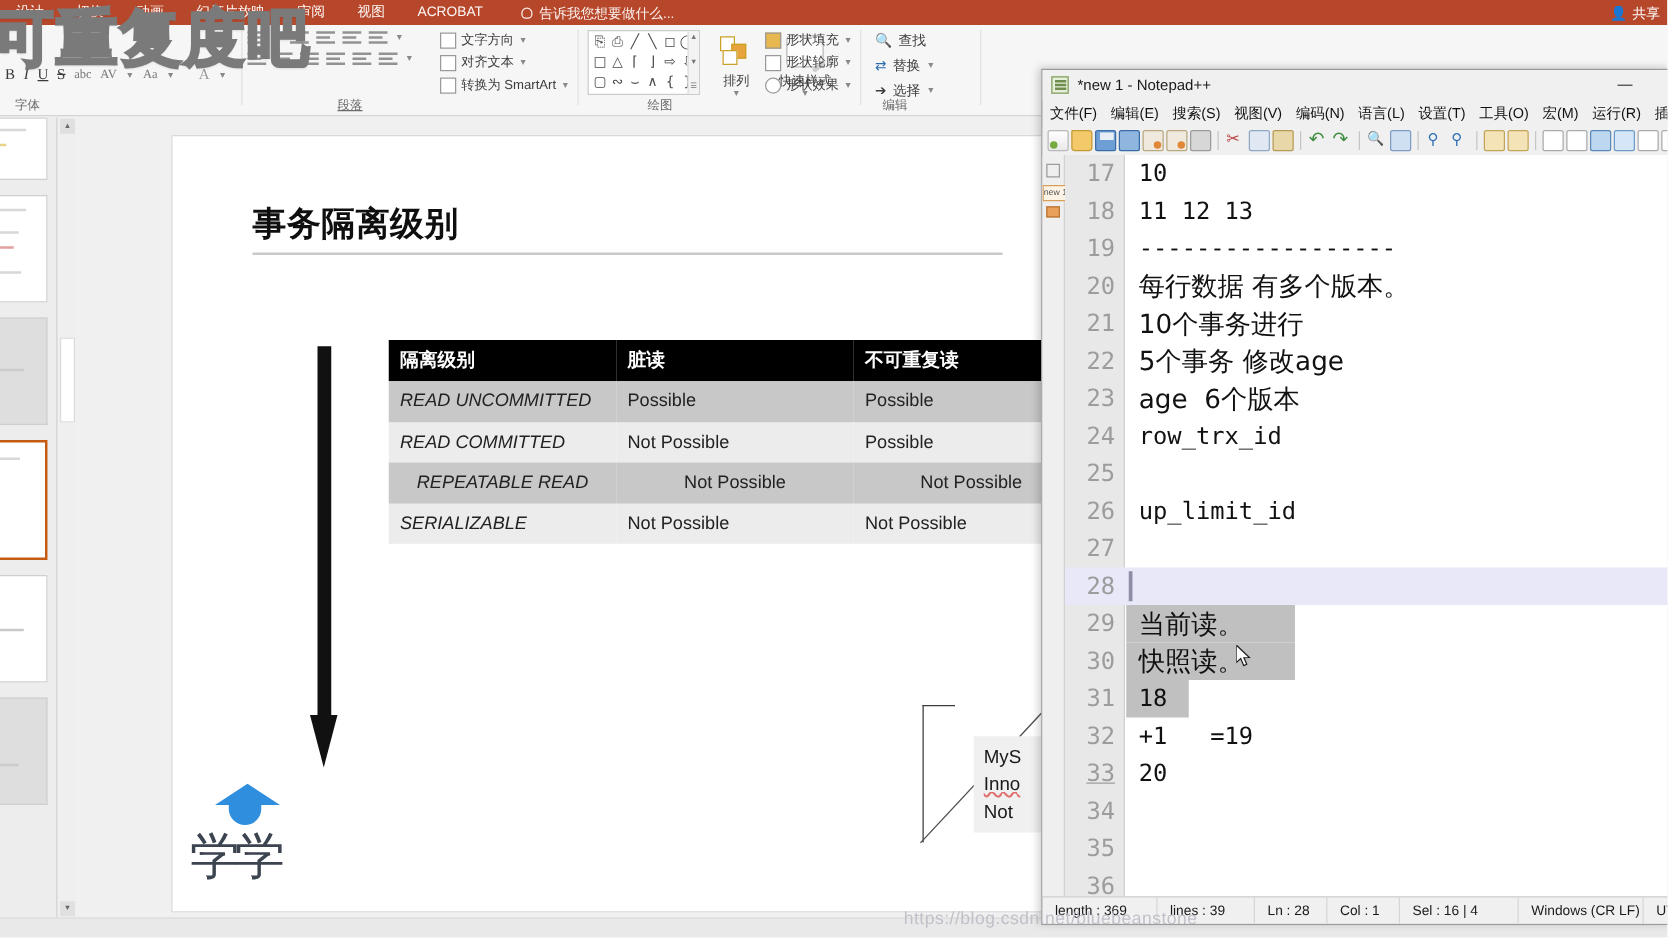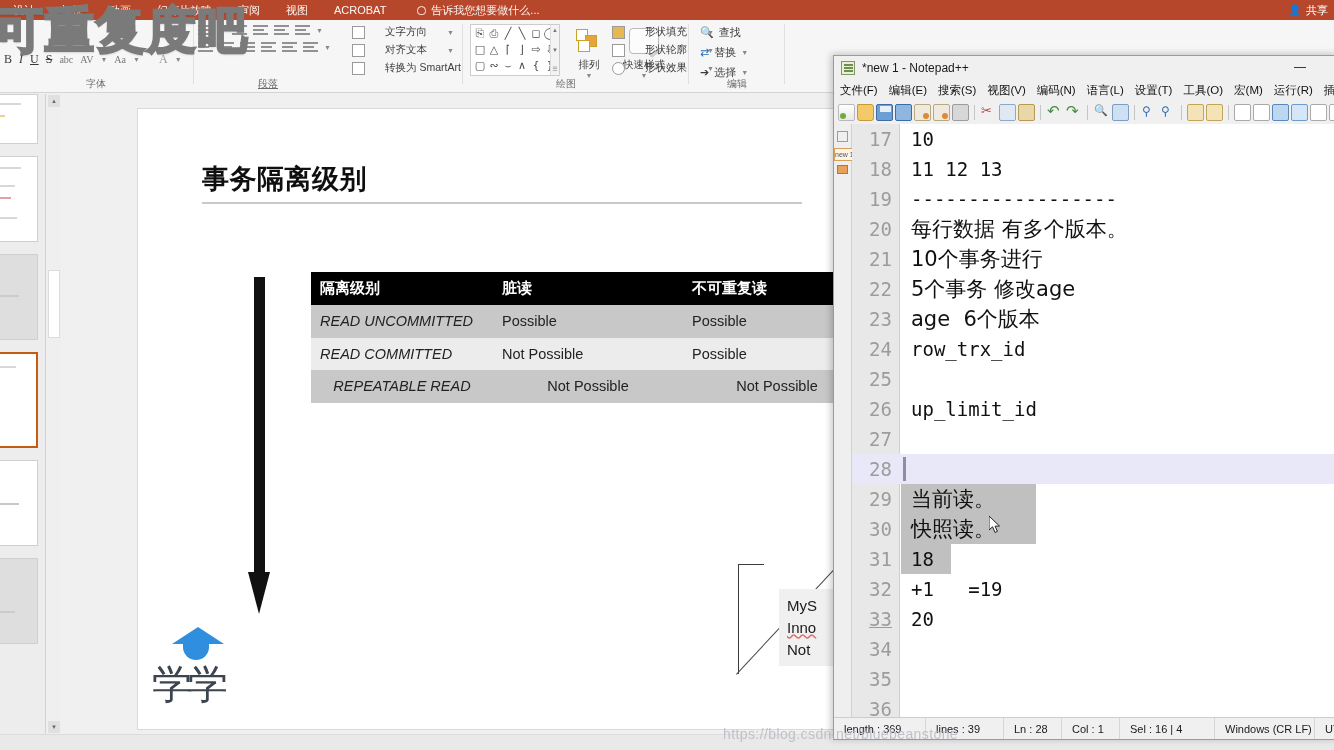--- a/index.html
+++ b/index.html
@@ -25,41 +25,41 @@
   .pp-bulb { display:inline-block; width:9px; height:9px; border-radius:50% 50% 40% 40%; border:1.2px solid #fff; }
   .pp-share { position:absolute; right:6px; top:3px; font-size:11px; color:#fff; display:flex; gap:4px; align-items:center;}
 
   
   .pp-ribbon {
     position:absolute; left:0; top:20px; width:1334px; height:73px;
     background:#f6f6f6; border-bottom:1px solid #d4d4d4;
   }
   .rb-group { position:absolute; top:0; height:73px; }
   .rb-group .rb-label {
-    position:absolute; bottom:2px; width:100%; text-align:center;
-    font-size:10px; color:#6b6b6b;
+    position:absolute; bottom:2px; width:100%; 
+    font-size:10px; color:#6b6b6b;margin-left:12px;
   }
   .rb-sep { position:absolute; top:4px; width:1px; height:60px; background:#e0e0e0; }
 
   .fontrow { position:absolute; left:0; top:32px; display:flex; align-items:center; gap:7px; font-size:12px; color:#3b3b3b; padding-left:4px;}
   .fontrow span { font-family:"Liberation Serif", serif; }
   .small-ctl { font-size:10px; color:#777; }
 
   .para-icons { position:absolute; left:0; top:4px; display:flex; flex-direction:column; gap:5px; }
   .para-line { display:flex; align-items:center; gap:6px; }
   .pi { width:15px; height:12px; position:relative; opacity:.62; }
   .pi i { position:absolute; left:0; height:1.5px; background:#555; display:block; }
   .pi i:nth-child(1){ top:1px; width:100%; }
   .pi i:nth-child(2){ top:5px; width:72%; }
   .pi i:nth-child(3){ top:9px; width:100%; }
   .pi.c i:nth-child(2){ left:14%; }
   .pi.r i:nth-child(2){ left:28%; }
   .caret { font-size:7px; color:#888; }
 
-  .txtcmd { display:flex; align-items:center; gap:20px; font-size:10.5px; color:#3d3d3d; margin-bottom:4px; white-space:nowrap;}
+  .txtcmd { display:flex; align-items:center; gap:4px; font-size:10.5px; color:#3d3d3d; margin-bottom:4px; white-space:nowrap;}
   .txtcmd .gi { width:13px; height:13px; border:1px solid #9a9a9a; background:#fff; display:inline-block; flex:none;}
 
   
   .shapes-box { position:absolute; left:4px; top:4px; width:90px; height:52px; border:1px solid #ccc; background:#fff; }
   .shapes-grid { display:grid; grid-template-columns:repeat(6,1fr); grid-auto-rows:16px; padding:1px 2px; }
   .shapes-grid div { font-size:11px; color:#4a4a4a; text-align:center; line-height:16px; font-family:"DejaVu Sans", sans-serif;}
   .shapes-scroll { position:absolute; right:0; top:0; width:9px; height:100%; background:#f3f3f3; border-left:1px solid #ddd; font-size:6px; color:#777; text-align:center;}
 
   .bigbtn { position:absolute; text-align:center; font-size:10.5px; color:#3d3d3d; }
   .bigbtn .gfx { height:30px; margin-bottom:2px; display:flex; align-items:center; justify-content:center;}
@@ -493,20 +493,25 @@
             <td>Possible</td>
             <td>Possible</td>
           </tr>
           <tr class="r1">
             <td>READ COMMITTED</td>
             <td>Not Possible</td>
             <td>Possible</td>
           </tr>
           <tr class="r2">
             <td>REPEATABLE READ</td>
+            <td>Not Possible</td>
+            <td>Not Possible</td>
+          </tr>
+          <tr class="r3">
+            <td>SERIALIZABLE</td>
             <td>Not Possible</td>
             <td>Not Possible</td>
           </tr>
         </tbody>
       </table>
 
       <div class="bracket"></div>
       <div class="note-diag">
         <div class="dl" style="transform:rotate(-47deg); top:145px;"></div>
       </div>

